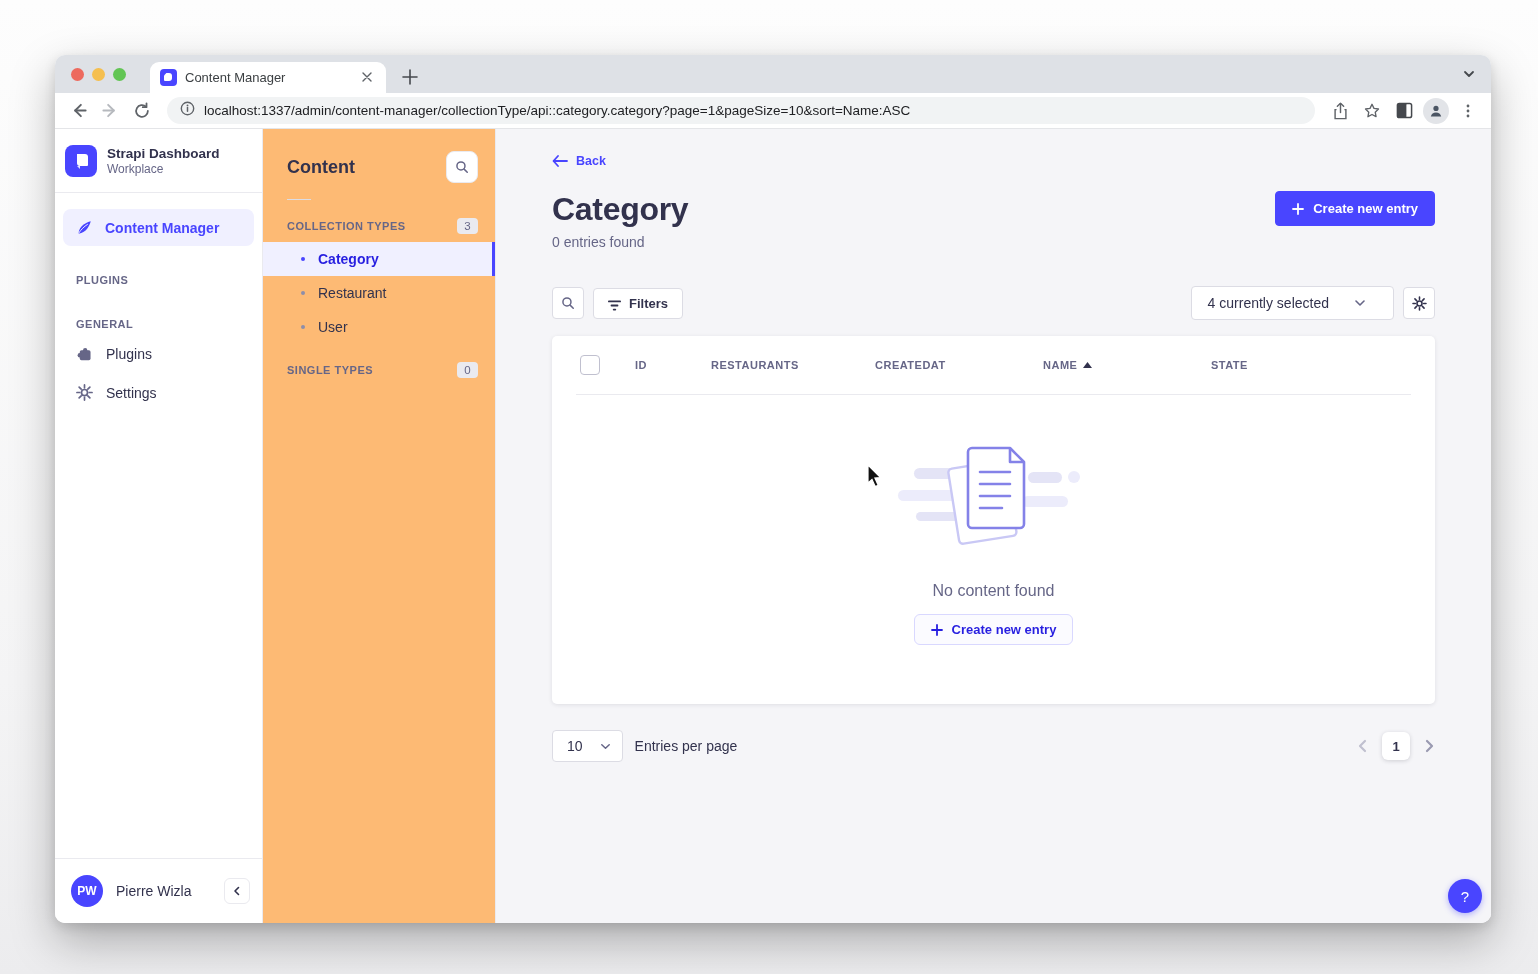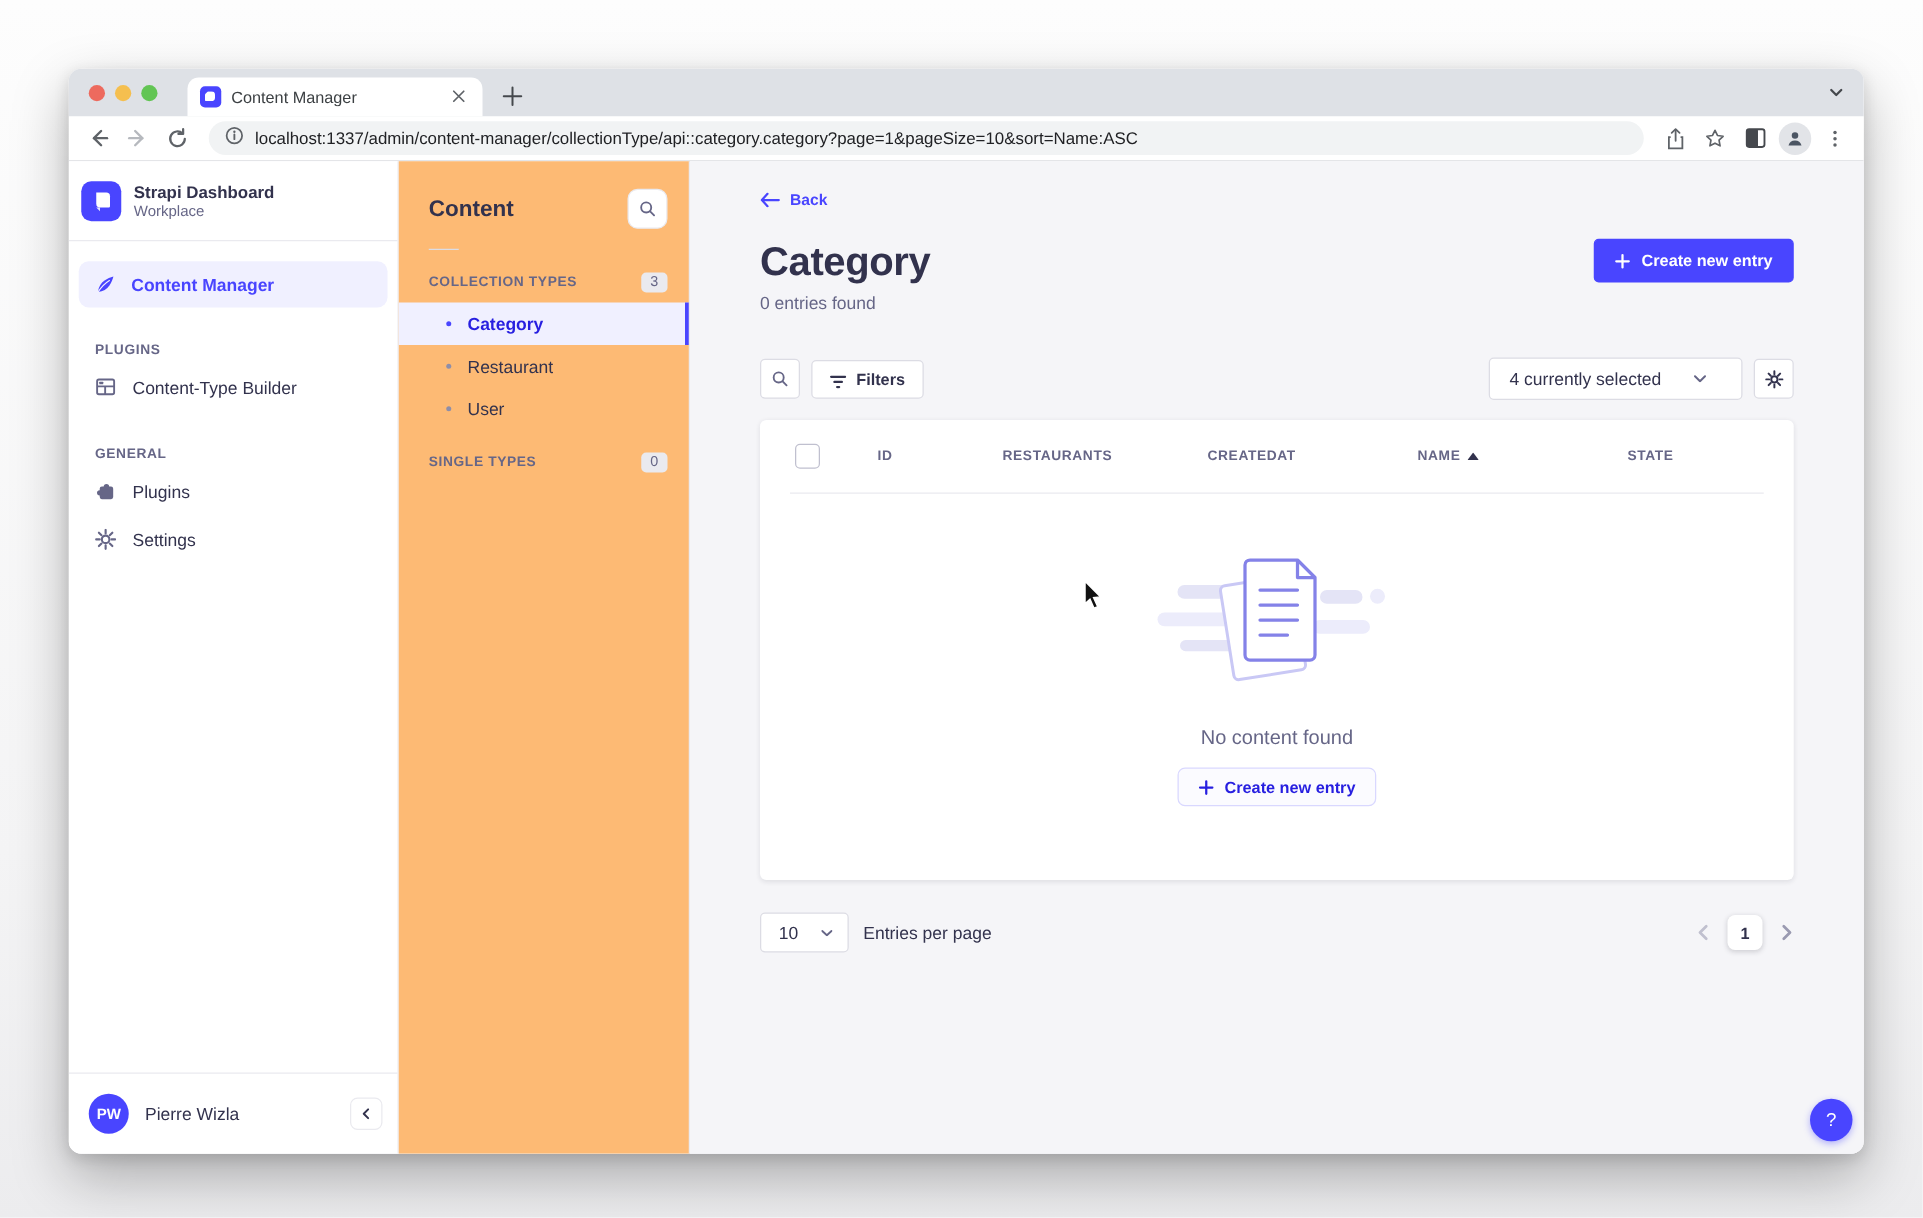--- a/index.html
+++ b/index.html
@@ -32,21 +32,21 @@
   .toolbar { height:36px; background:#fff; display:flex; align-items:center; padding:0 10px; gap:6px;
     border-bottom:1px solid #e4e5e8; flex:none; }
   .nav-ic { width:26px; height:26px; display:flex; align-items:center; justify-content:center; border-radius:50%; flex:none;}
   .urlbar { flex:1; height:27px; background:#f1f3f4; border-radius:14px; display:flex; align-items:center;
     gap:9px; padding:0 13px; margin:0 6px; min-width:0; }
   .url-text { font-size:13.5px; color:#202124; white-space:nowrap; overflow:hidden; }
   .avatar-chrome { width:26px; height:26px; border-radius:50%; background:#e2e4e8; display:flex; align-items:center; justify-content:center; }
   
   .app { flex:1; display:flex; min-height:0; background:#f5f5f8; }
   
-  .sidebar { width:264px; background:#fff; border-right:1px solid #eaeaef; display:flex; flex-direction:column; flex:none; }
+  .sidebar { width:208px; background:#fff; border-right:1px solid #eaeaef; display:flex; flex-direction:column; flex:none; }
   .sb-header { display:flex; align-items:center; gap:10px; padding:16px 10px 15px 10px; border-bottom:1px solid #eaeaef; }
   .logo { width:32px; height:32px; border-radius:8px; background:#4945ff; position:relative; flex:none; }
   .logo svg { position:absolute; left:7px; top:7px; }
   .sb-app-name { font-size:13.5px; font-weight:bold; color:#32324d; line-height:1.25; }
   .sb-workspace { font-size:12px; color:#666687; }
   .sb-active { margin:16px 8px 0 8px; display:flex; align-items:center; gap:12px; background:#f0f0ff;
     border-radius:8px; padding:10px 13px; color:#4945ff; font-size:14px; font-weight:bold; }
   .sb-section { font-size:11px; font-weight:bold; letter-spacing:.5px; color:#666687; padding:28px 21px 4px 21px; }
   .sb-item { display:flex; align-items:center; gap:13px; padding:11px 21px; font-size:14px; color:#32324d; }
   .sb-item svg, .sb-active svg { flex:none; }
@@ -90,21 +90,21 @@
   .filter-right { display:flex; gap:9px; align-items:center; }
   .select-box { display:inline-flex; align-items:center; gap:26px; background:#fff; border:1px solid #dcdce4;
     border-radius:4px; padding:8px 28px 8px 16px; font-size:14px; color:#32324d; }
   
   .table-card { margin:16px 56px 0 56px; background:#fff; border-radius:5px;
     box-shadow:0 1px 4px rgba(33,33,52,.1); height:368px; position:relative; }
   .thead { display:flex; align-items:center; height:58px; padding:0 24px 0 28px; }
   .thead .divline { position:absolute; left:24px; right:24px; top:58px; height:1px; background:#eaeaef; }
   .checkbox { width:20px; height:20px; border:1px solid #c0c0cf; border-radius:4px; background:#fff; flex:none; }
   .th { font-size:11px; font-weight:bold; letter-spacing:.5px; color:#666687; display:flex; align-items:center; gap:6px; }
-  .th-id { width:100px; margin-left:46px; }
+  .th-id { width:76px; margin-left:35px; }
   .th-rest { width:164px; }
   .th-created { width:168px; }
   .th-name { width:168px; }
   .th-state { flex:1; }
   .empty { position:absolute; left:0; right:0; top:100px; display:flex; flex-direction:column; align-items:center; }
   .empty-msg { margin-top:26px; font-size:16px; color:#666687; }
   .btn-secondary { margin-top:14px; display:inline-flex; align-items:center; gap:9px; background:#fbfbff;
     border:1px solid #d9d8ff; border-radius:6px; padding:7px 16px; font-size:13px; font-weight:bold; color:#271fe0; }
   
   .pag-row { display:flex; align-items:center; margin:26px 56px 0 56px; }
@@ -232,28 +232,20 @@
 
       <div class="sb-active">
         <svg width="17" height="17" viewBox="0 0 18 18">
             <path d="M2.5 15.5c.6-4.5 2.5-7.6 5.6-9.7C10.5 4.2 13 3 15.6 2.4c-.6 2.6-1.8 5.1-3.4 7.5-2.1 3.1-5.2 5-9.7 5.6z" fill="#4945ff"></path>
             <path d="M2.5 15.5C5.5 11 8.5 8 12.5 5.5" stroke="#f0f0ff" stroke-width="1" fill="none"></path>
           </svg>
         <span>Content Manager</span>
       </div>
 
       <div class="sb-section">PLUGINS</div>
-      <div class="sb-item">
-        <svg width="17" height="17" viewBox="0 0 18 18">
-            <rect x="1.8" y="2.8" width="14.4" height="12.4" rx="1.5" fill="none" stroke="#666687" stroke-width="1.6"></rect>
-            <path d="M1.8 8.6h14.4M8.6 8.6v6.6" stroke="#666687" stroke-width="1.6"></path>
-            <rect x="3.6" y="4.6" width="3.4" height="2.2" rx=".5" fill="#666687"></rect>
-          </svg>
-        <span>Content-Type Builder</span>
-      </div>
 
       <div class="sb-section">GENERAL</div>
       <div class="sb-item">
         <svg width="17" height="17" viewBox="0 0 18 18">
             <rect x="4" y="5.6" width="11.4" height="10.6" rx="1.8" fill="#666687"></rect>
             <circle cx="9.7" cy="5.6" r="2.3" fill="#666687"></circle>
             <circle cx="4" cy="10.9" r="2.3" fill="#666687"></circle>
           </svg>
         <span>Plugins</span>
       </div>

